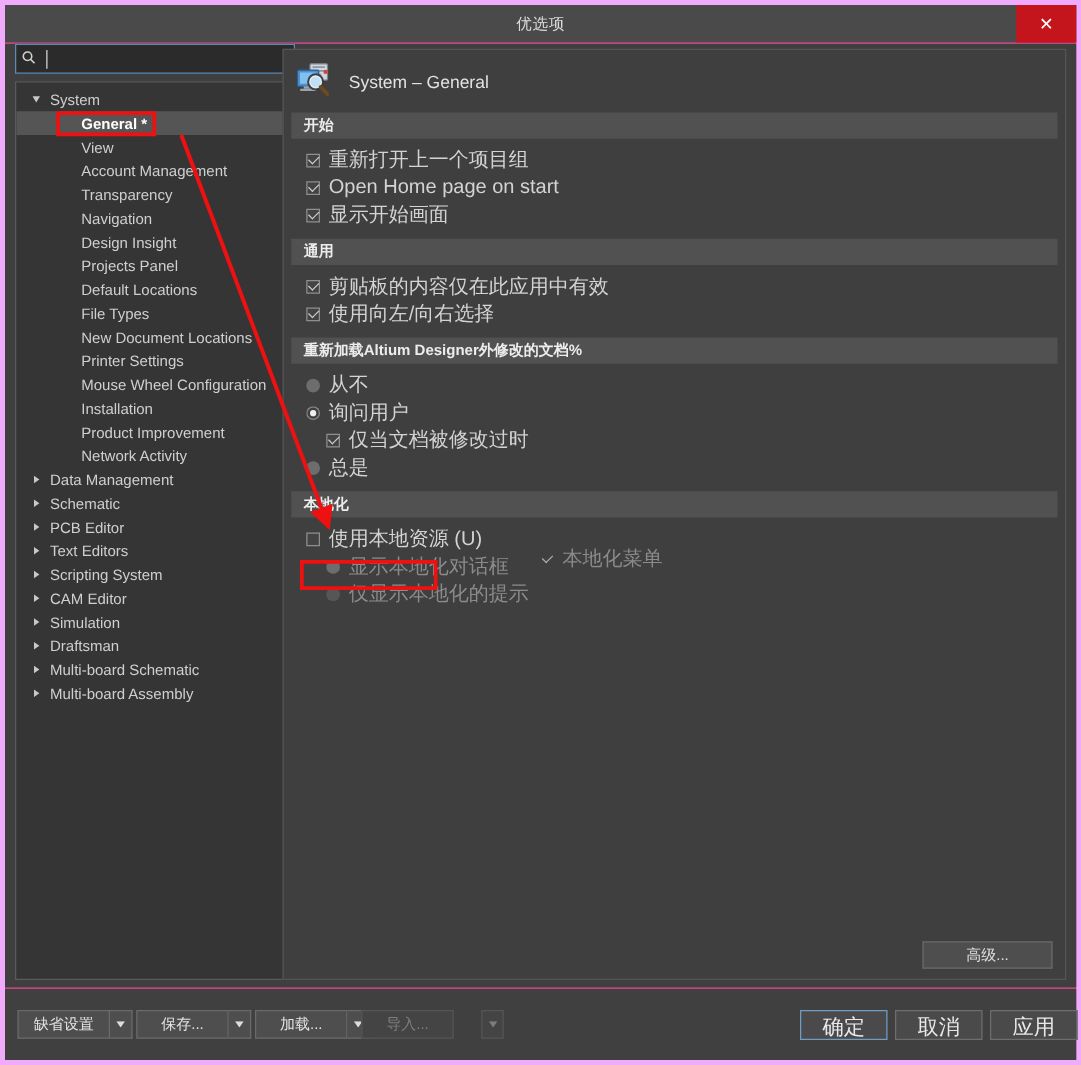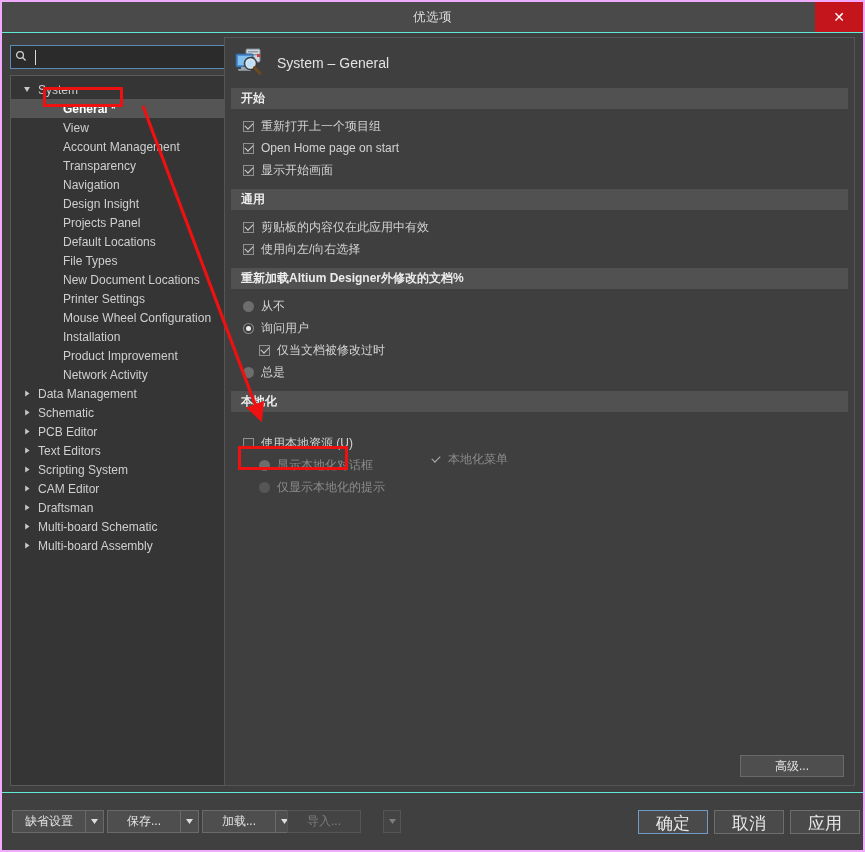--- a/index.html
+++ b/index.html
@@ -8,41 +8,41 @@
     width:865px; height:852px;
     background:#3b3b3b;
     font-family:"Liberation Sans","DejaVu Sans",sans-serif;
     font-size:12px;
     color:#d6d6d6;
     overflow:hidden;
     position:relative;
   }
 
   
-  #window { position:absolute; inset:0; background:#5eead4; border:2px solid #f0abfc; }
+  #window { position:absolute; inset:0; background:#ec4899; border:4px solid #f0abfc; }
 
   
   #titlebar {
     position:absolute; top:0; left:0; right:0; height:30px;
     background:#4a4a4a;
     display:flex; align-items:center; justify-content:center;
   }
   #titlebar .title { font-size:12.5px; color:#dcdcdc; letter-spacing:.5px; }
   #close-btn {
     position:absolute; right:0; top:0; width:48px; height:30px;
     background:#c4151c; color:#fff; border:none;
     display:flex; align-items:center; justify-content:center;
     font-size:14px; cursor:pointer; font-family:"Liberation Sans",sans-serif;
   }
 
   
   #content { position:absolute; top:31px; left:0; right:0; bottom:58px; background:#3f3f3f; }
 
   
-  #left-pane { position:absolute; left:8px; top:12px; width:224px; bottom:6px; }
+  #left-pane { position:absolute; left:8px; top:0; width:224px; bottom:6px; }
   #search-wrap {
     height:24px; background:#2b2b2b; border:1px solid #5b8bb5;
     display:flex; align-items:center; padding:0 4px; position:relative;
   }
   #search-wrap svg { flex:0 0 auto; }
   #search-input {
     flex:1; background:transparent; border:none; outline:none;
     color:#e0e0e0; font-size:12px; padding-left:5px;
     font-family:"Liberation Sans",sans-serif;
   }
@@ -70,21 +70,21 @@
 
   .section-head {
     background:#515151; height:21px; display:flex; align-items:center;
     padding-left:10px; margin:0 6px 0 6px;
     font-size:12px; font-weight:bold; color:#ececec;
   }
   .group { padding:6px 0 8px 0; }
 
   .opt-row { display:flex; align-items:center; height:22px; padding-left:18px; }
   .opt-row.indent1 { padding-left:34px; }
-  .opt-label { font-size:12px; color:#d3d3d3; margin-left:7px; white-space:nowrap; }
+  .opt-label { font-size:16px; color:#d3d3d3; margin-left:7px; white-space:nowrap; }
   .opt-label.disabled { color:#8b8b8b; }
 
   
   .cb {
     width:11px; height:11px; flex:0 0 11px;
     border:1px solid #8f8f8f; background:#434343;
     display:flex; align-items:center; justify-content:center;
   }
   .cb.checked::after {
     content:""; width:7px; height:4px; border-left:1.6px solid #cfcfcf;
@@ -252,20 +252,28 @@
             </span>
             <span style="margin-left: 4px;">Scripting System</span>
           </div>
           <div class="tree-row">
             <span class="arrow">
               <svg width="7" height="7" viewBox="0 0 7 7">
                 <path d="M1.2,0.5 L5.5,3.5 L1.2,6.5 z" fill="#c8c8c8"></path>
               </svg>
             </span>
             <span style="margin-left: 4px;">CAM Editor</span>
+          </div>
+          <div class="tree-row">
+            <span class="arrow">
+              <svg width="7" height="7" viewBox="0 0 7 7">
+                <path d="M1.2,0.5 L5.5,3.5 L1.2,6.5 z" fill="#c8c8c8"></path>
+              </svg>
+            </span>
+            <span style="margin-left: 4px;">Simulation</span>
           </div>
           <div class="tree-row">
             <span class="arrow">
               <svg width="7" height="7" viewBox="0 0 7 7">
                 <path d="M1.2,0.5 L5.5,3.5 L1.2,6.5 z" fill="#c8c8c8"></path>
               </svg>
             </span>
             <span style="margin-left: 4px;">Draftsman</span>
           </div>
           <div class="tree-row">
@@ -348,21 +356,21 @@
             <div class="opt-row indent1">
               <span class="cb checked"></span>
               <span class="opt-label">仅当文档被修改过时</span>
             </div>
             <div class="opt-row">
               <span class="rb"></span>
               <span class="opt-label">总是</span>
             </div>
           </div>
           <div class="section-head">本地化</div>
-          <div class="group" style="position: relative; margin-top: 14px;">
+          <div class="group" style="position: relative;">
             <div class="opt-row">
               <span class="cb"></span>
               <span class="opt-label">使用本地资源 (U)</span>
             </div>
             <div class="opt-row indent1">
               <span class="rb" style="background: rgb(109, 109, 109);"></span>
               <span class="opt-label disabled">显示本地化对话框</span>
             </div>
             <div class="opt-row" style="position: absolute; left: 205px; top: 22px; padding-left: 0px;">
               <span class="cb checked nobox"></span>

